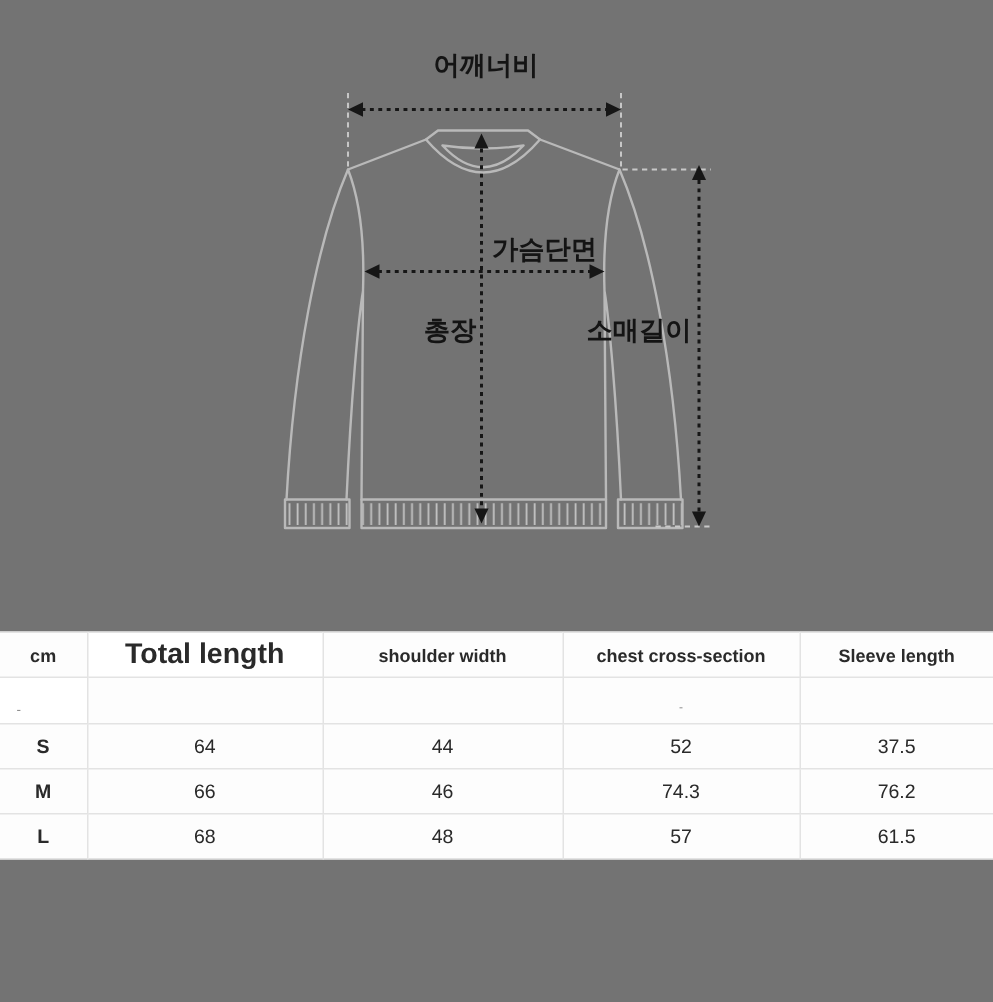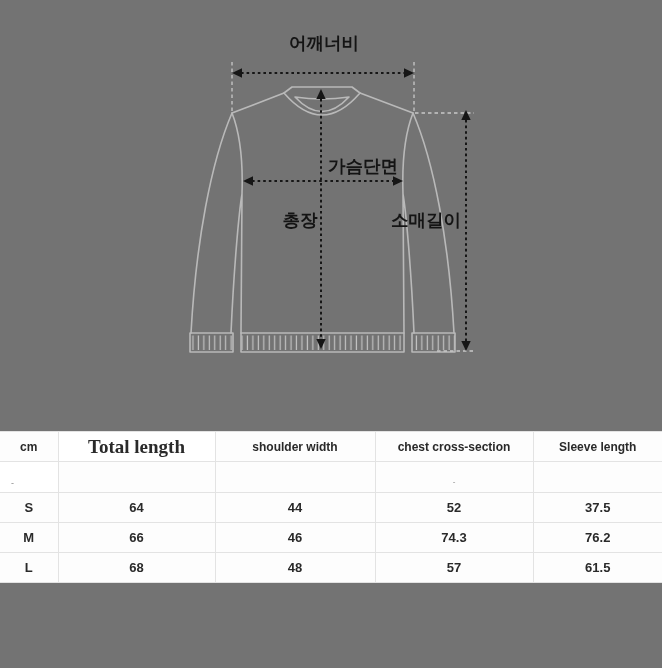--- a/index.html
+++ b/index.html
@@ -10,41 +10,41 @@
   }
   .stage { position:relative; width:662px; height:668px; overflow:hidden; background:#737373; }
 
   svg.diagram { position:absolute; left:0; top:0; display:block; }
   .k-label {
     font-family:"Liberation Sans", sans-serif;
     font-weight:700; font-size:17.5px; fill:#141414;
   }
 
   table.size-table {
-    position:absolute; left:0; top:431px; width:662px;
+    position:absolute; left:0; top:421px; width:662px;
     border-collapse:collapse; table-layout:fixed;
     border-top:1px solid #e3e3e3;
     background:#fdfdfd;
   }
   .size-table td {
     border-bottom:1px solid #e3e3e3;
     border-right:1px solid #e3e3e3;
     text-align:center; vertical-align:middle;
     color:#2a2a2a; padding:0; overflow:hidden; white-space:nowrap;
   }
   .size-table td:last-child { border-right:0; }
   .size-table tr { height:30px; }
   .size-table tr.spacer-row { height:31px; }
 
   .h-unit  { font-size:12px; font-weight:700; color:#333; }
   .h-big   { font-size:19px; font-weight:700; color:#111;
-             font-family:Liberation Serif, serif; background:#ffffff; }
+             font-family:Liberation Sans, sans-serif; background:#ffffff; }
   .h-small { font-size:12px; font-weight:700; color:#222; }
   .size-label { font-size:13px; font-weight:700; color:#222; }
-  .val     { font-size:13px; font-weight:700; color:#2d2d2d; }
+  .val     { font-size:13px; font-weight:400; color:#2d2d2d; }
 
   td.spacer-left  { text-align:left; vertical-align:bottom;
                     padding:0 0 4px 11px; font-size:9px; line-height:1; color:#8a8a8a; background:#ffffff; }
   td.spacer-cell  { background:#fdfdfd; }
   td.spacer-chest { vertical-align:bottom; padding-bottom:6px; font-size:8px; line-height:1; color:#8a8a8a; }
 </style>
 </head>
 <body>
 
 <div class="stage">

